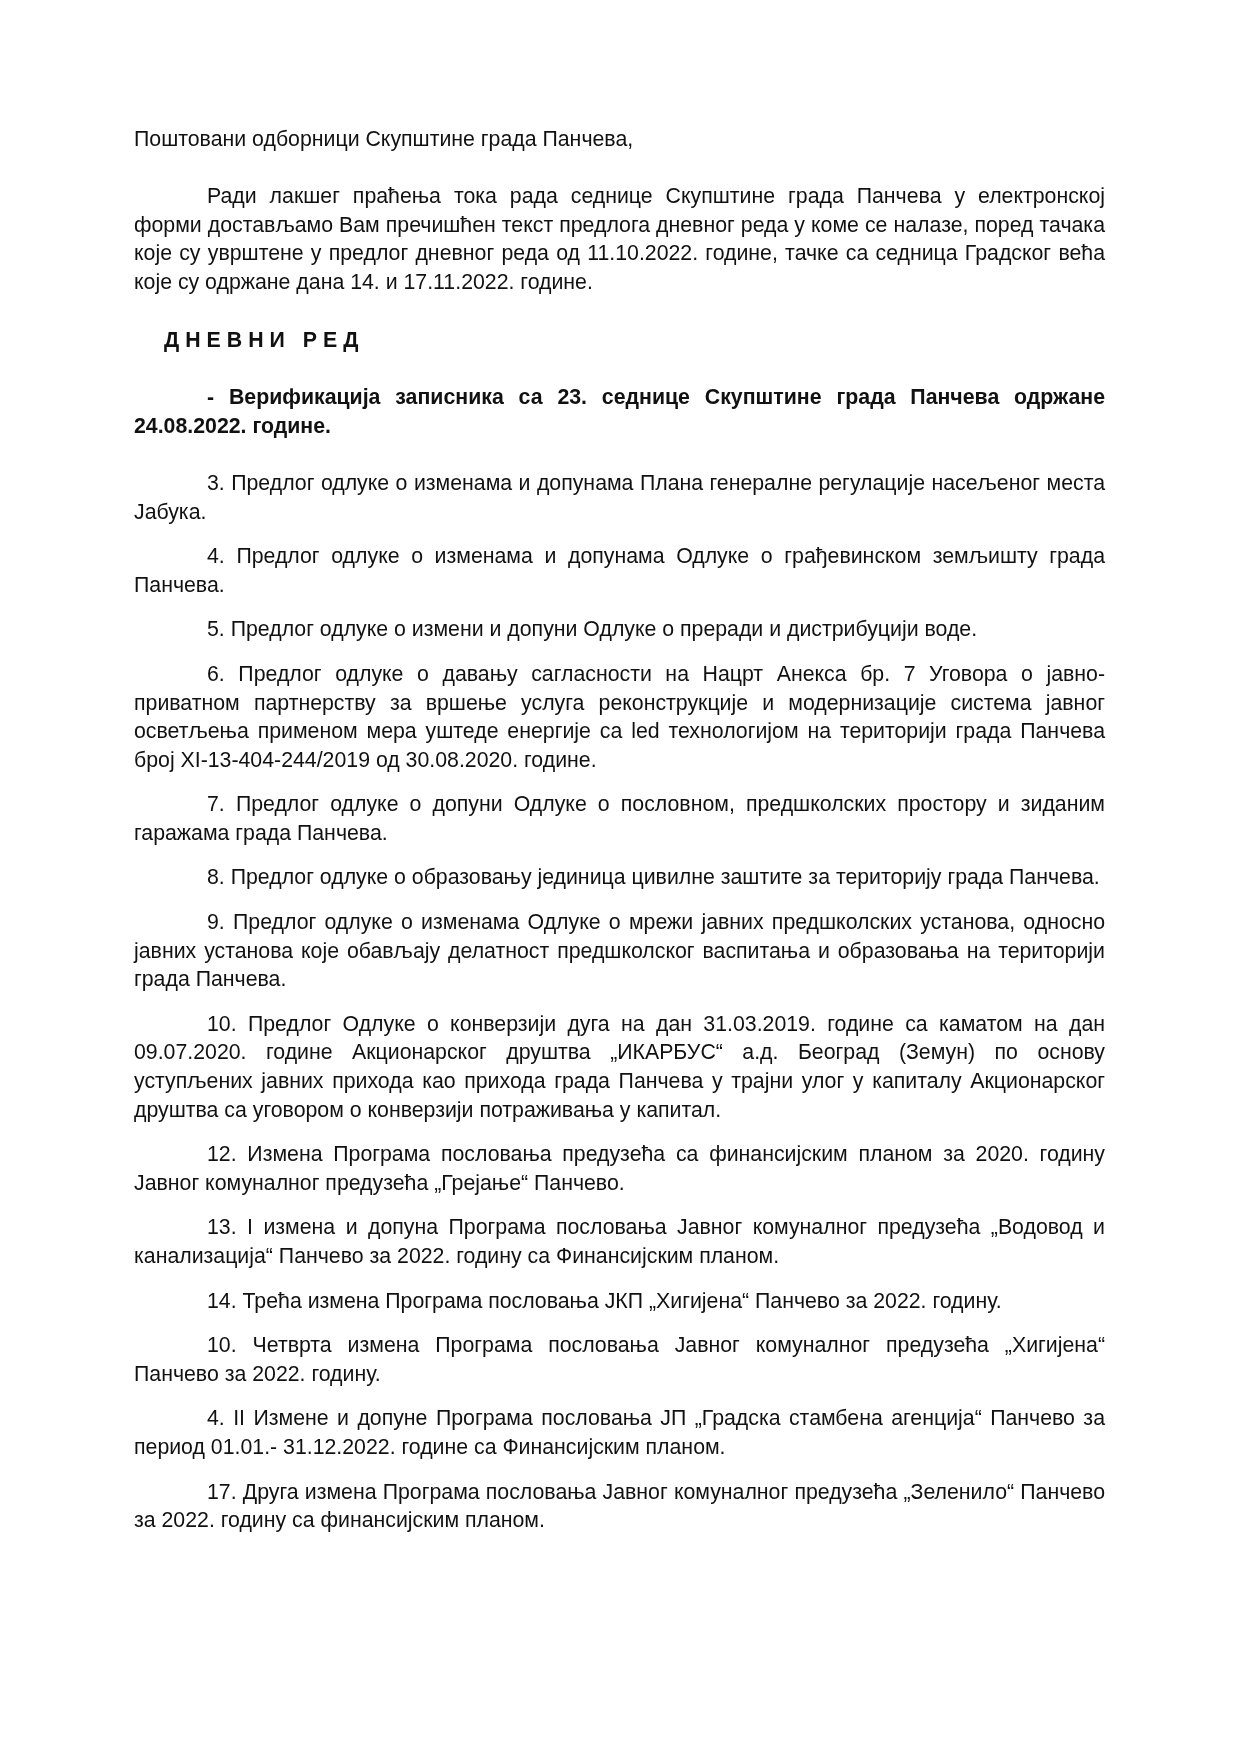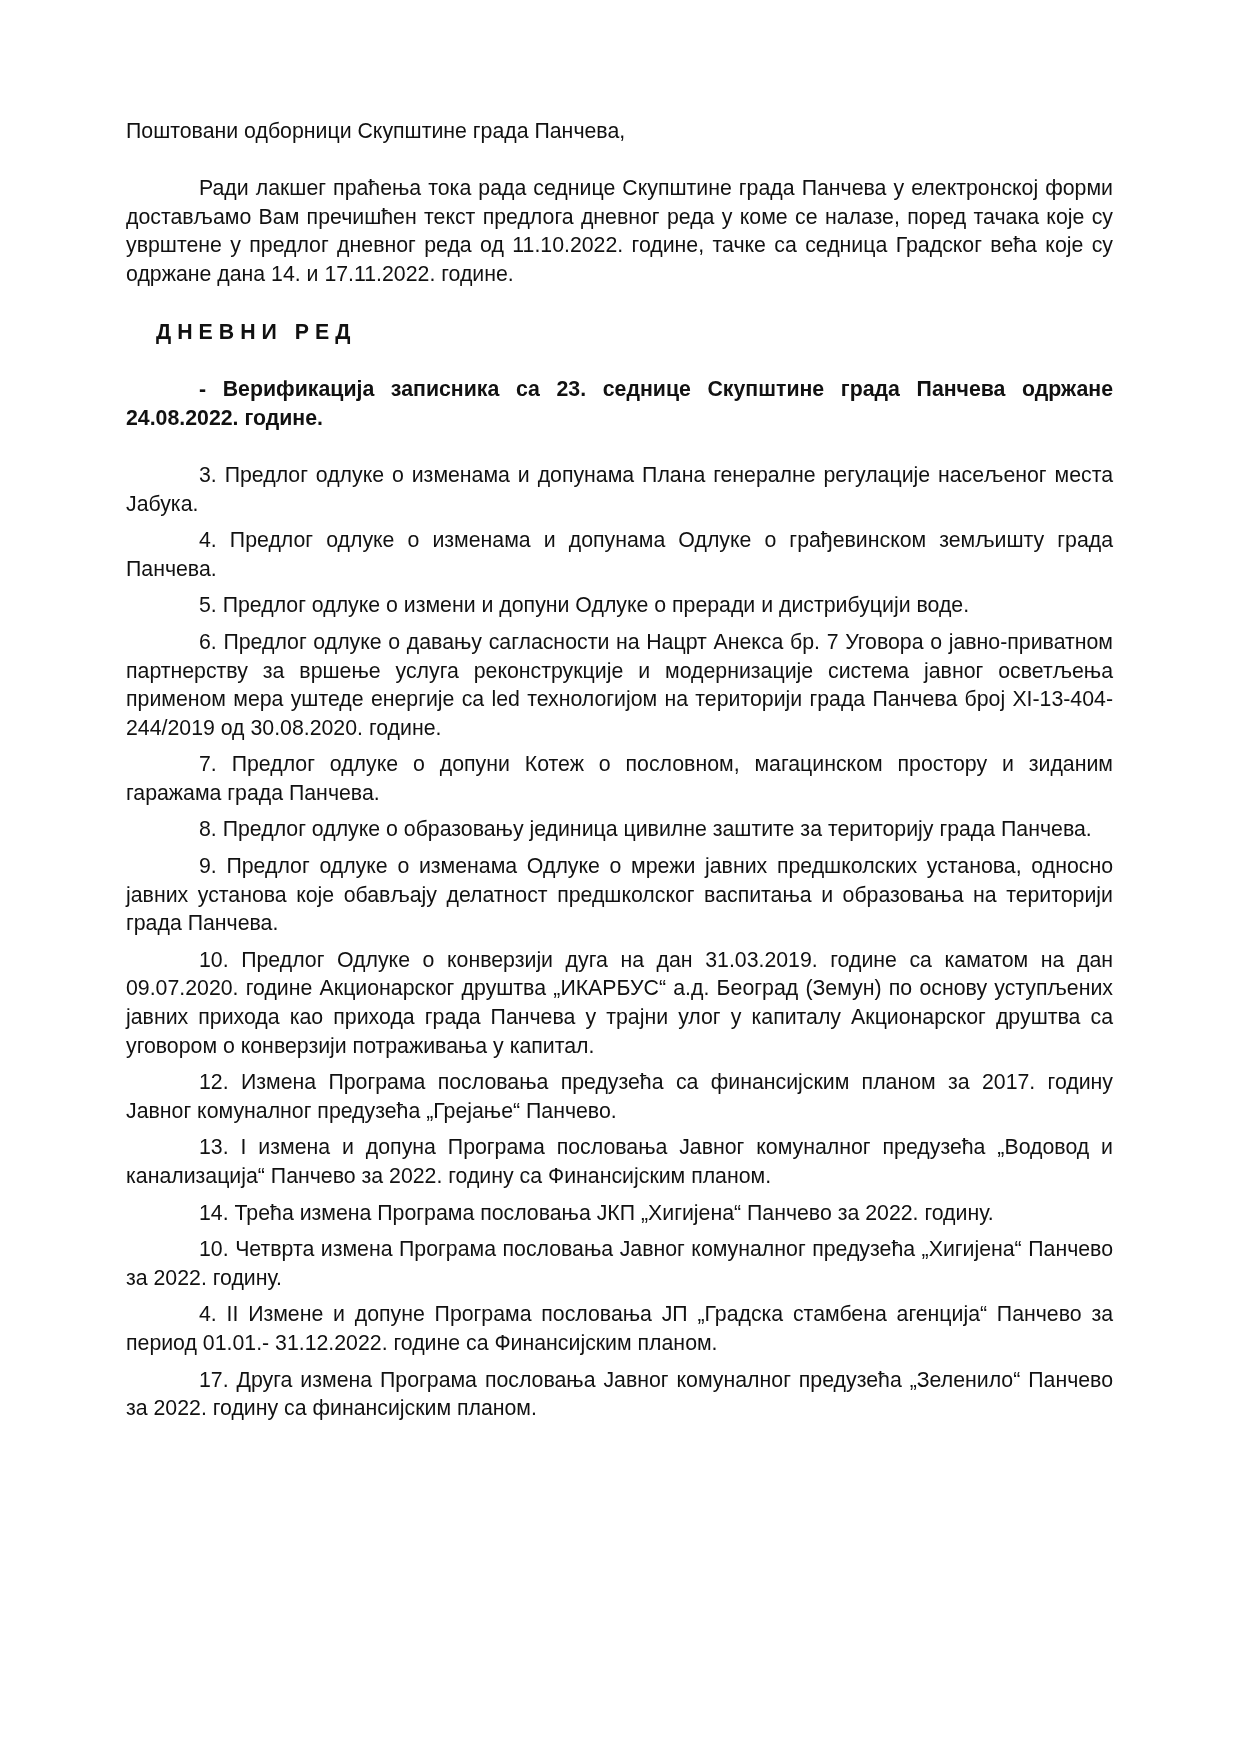--- a/index.html
+++ b/index.html
@@ -2,43 +2,43 @@
 <html><head>
   <meta charset="utf-8">
   <style>
     html, body { margin: 0; padding: 0; background: #ffffff; }
     body { width: 1240px; height: 1755px; position: relative; overflow: hidden; }
     .page {
       position: absolute; left: 118px; top: 109px; width: 1003px;
       font-family: "Liberation Sans", sans-serif; font-size: 21.3px; line-height: 28.6px;
       color: #111111;
     }
-    p { margin: 8px; text-align: justify; }
+    p { margin: 16px; text-align: justify; }
     .salutation { margin-bottom: 28.6px; }
     .intro { text-indent: 73px; }
     .heading { text-align: left; font-weight: bold; letter-spacing: 6px; margin-top: 29px; margin-bottom: 29px; padding-left: 30px; }
     .verif { text-indent: 73px; font-weight: bold; margin-bottom: 28.6px; }
     .item { text-indent: 73px; }
   </style>
 </head>
 <body>
 
 <div class="page">
   <p class="salutation">Поштовани одборници Скупштине града Панчева,</p>
   <p class="intro">Ради лакшег праћења тока рада седнице Скупштине града Панчева у електронској форми достављамо Вам пречишћен текст предлога дневног реда у коме се налазе, поред тачака које су уврштене у предлог дневног реда од 11.10.2022. године, тачке са седница Градског већа које су одржане дана 14. и 17.11.2022. године.</p>
   <p class="heading">ДНЕВНИ РЕД</p>
   <p class="verif">- Верификација записника са 23. седнице Скупштине града Панчева одржане 24.08.2022. године.</p>
 
   <p class="item"><span>3.</span> <span>Предлог одлуке о изменама и допунама Плана генералне регулације насељеног места Јабука.</span></p>
   <p class="item"><span>4.</span> <span>Предлог одлуке о изменама и допунама Одлуке о грађевинском земљишту града Панчева.</span></p>
   <p class="item"><span>5.</span> <span>Предлог одлуке о измени и допуни Одлуке о преради и дистрибуцији воде.</span></p>
   <p class="item"><span>6.</span> <span>Предлог одлуке о давању сагласности на Нацрт Анекса бр. 7 Уговора о јавно-приватном партнерству за вршење услуга реконструкције и модернизације система јавног осветљења применом мера уштеде енергије са led технологијом на територији града Панчева број XI-13-404-244/2019 од 30.08.2020. године.</span></p>
-  <p class="item"><span>7.</span> <span>Предлог одлуке о допуни Котеж о пословном, магацинском простору и зиданим гаражама града Панчева.</span></p>
+  <p class="item"><span>7.</span> <span>Предлог одлуке о допуни Одлуке о пословном, предшколских простору и зиданим гаражама града Панчева.</span></p>
   <p class="item"><span>8.</span> <span>Предлог одлуке о образовању јединица цивилне заштите за територију града Панчева.</span></p>
   <p class="item"><span>9.</span> <span>Предлог одлуке о изменама Одлуке о мрежи јавних предшколских установа, односно јавних установа које обављају делатност предшколског васпитања и образовања на територији града Панчева.</span></p>
   <p class="item"><span>10.</span> <span>Предлог Одлуке о конверзији дуга на дан 31.03.2019. године са каматом на дан 09.07.2020. године Акционарског друштва „ИКАРБУС“ а.д. Београд (Земун) по основу уступљених јавних прихода као прихода града Панчева у трајни улог у капиталу Акционарског друштва са уговором о конверзији потраживања у капитал.</span></p>
-  <p class="item"><span>12.</span> <span>Измена Програма пословања предузећа са финансијским планом за 2017. годину Јавног комуналног предузећа „Грејање“ Панчево.</span></p>
+  <p class="item"><span>12.</span> <span>Измена Програма пословања предузећа са финансијским планом за 2020. годину Јавног комуналног предузећа „Грејање“ Панчево.</span></p>
   <p class="item"><span>13.</span> <span>I измена и допуна Програма пословања Јавног комуналног предузећа „Водовод и канализација“ Панчево за 2022. годину са Финансијским планом.</span></p>
   <p class="item"><span>14.</span> <span>Трећа измена Програма пословања ЈКП „Хигијена“ Панчево за 2022. годину.</span></p>
   <p class="item"><span>10.</span> <span>Четврта измена Програма пословања Јавног комуналног предузећа „Хигијена“ Панчево за 2022. годину.</span></p>
   <p class="item"><span>4.</span> <span>II Измене и допуне Програма пословања ЈП „Градска стамбена агенција“ Панчево за период 01.01.- 31.12.2022. године са Финансијским планом.</span></p>
   <p class="item"><span>17.</span> <span>Друга измена Програма пословања Јавног комуналног предузећа „Зеленило“ Панчево за 2022. годину са финансијским планом.</span></p>
 </div>
 
 </body></html>

